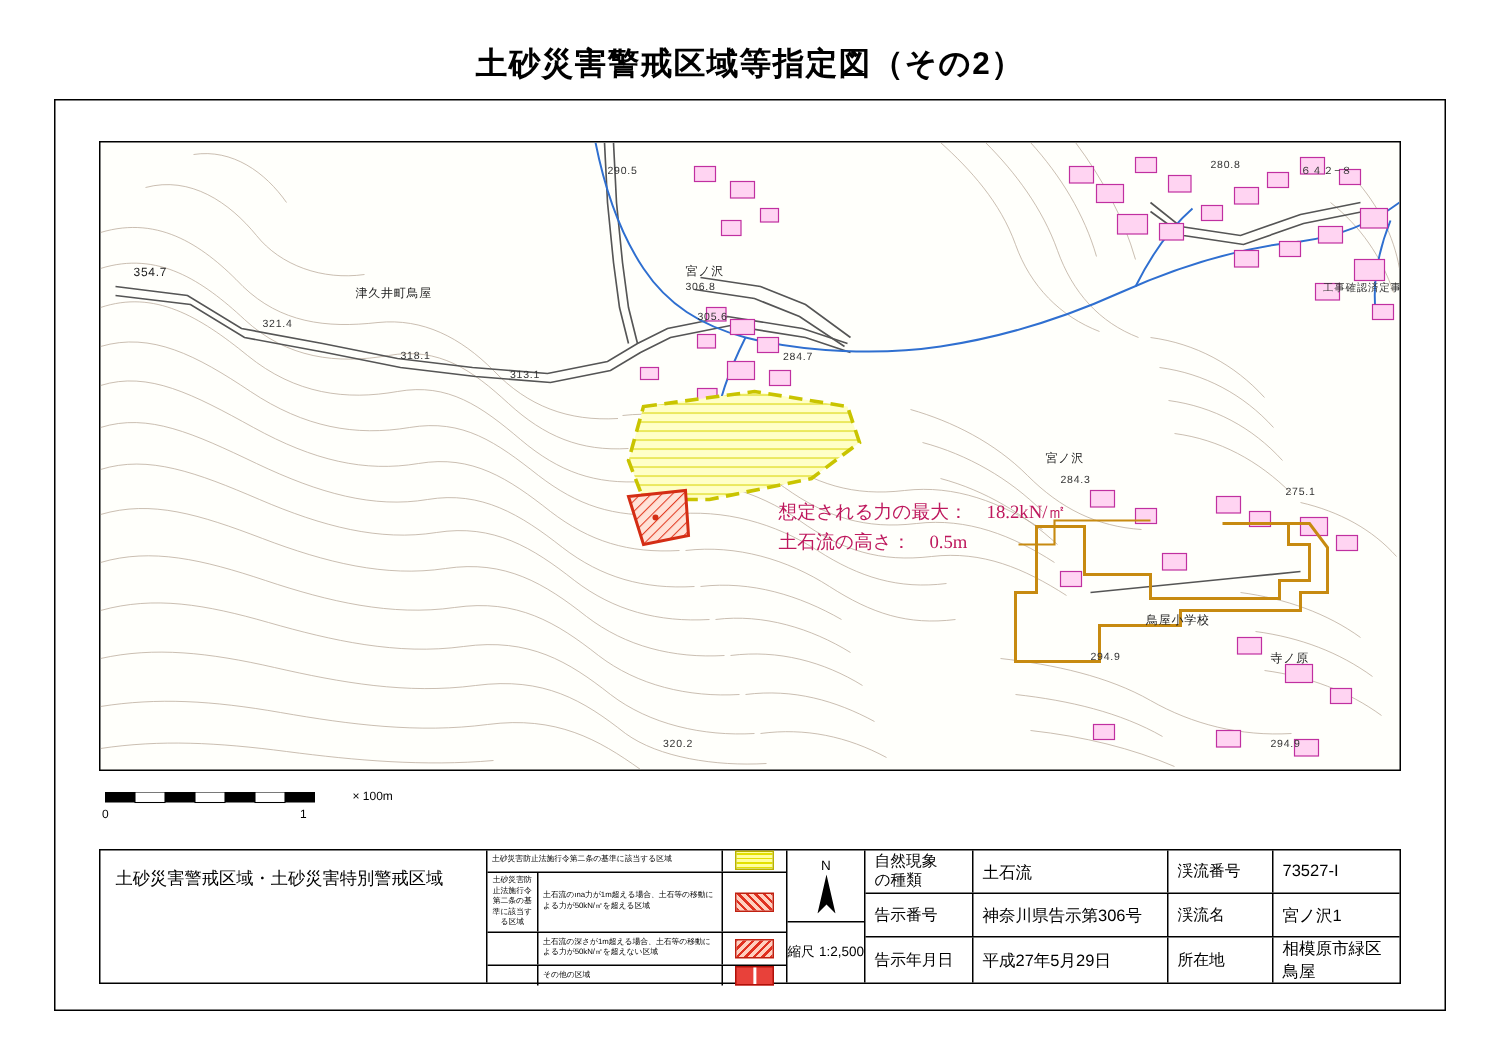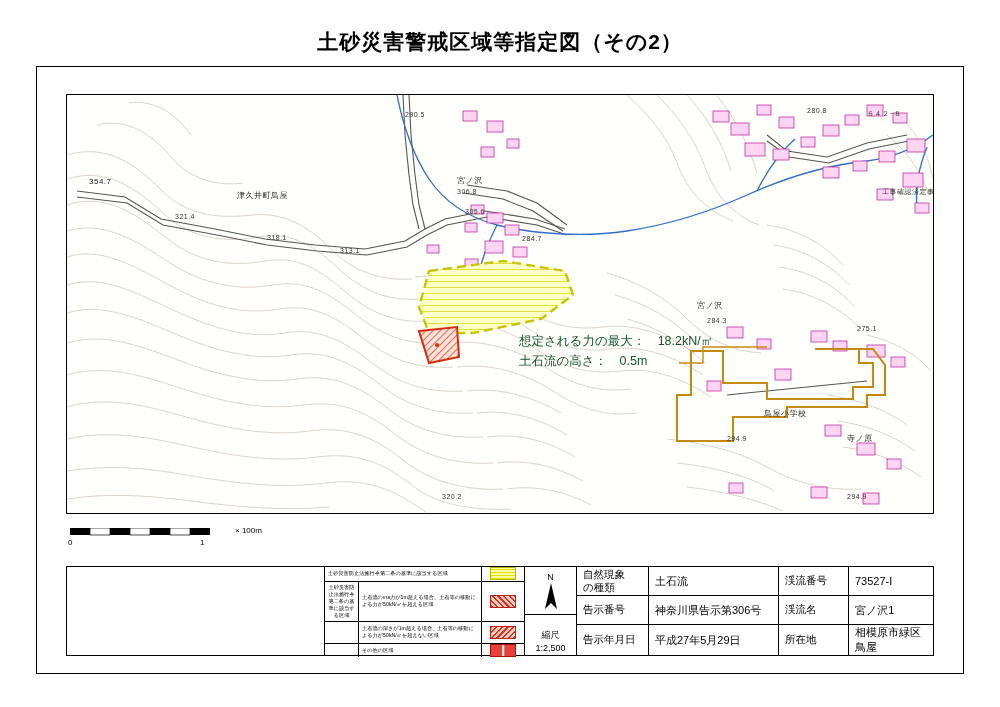--- a/index.html
+++ b/index.html
@@ -60,24 +60,24 @@
     font-family: "Liberation Sans", sans-serif;
     font-size: 7px;
     color: #333;
     white-space: nowrap;
     letter-spacing: 0.5px;
   }
   .map-label.big { font-size: 8px; color:#222; }
   .callout {
     position: absolute;
     font-size: 12.5px;
-    color: #14532d;
+    color: #be185d;
     white-space: pre;
     line-height: 20px;
-    font-family: Liberation Sans, sans-serif;
+    font-family: Liberation Serif, serif;
   }
   
   .scalebar {
     position: absolute;
     left: 70px;
     top: 528px;
     width: 200px;
     height: 26px;
   }
   .scalebar .ticks { position:absolute; left:0; top:0; }
@@ -143,21 +143,21 @@
   .sw-yellow { background: repeating-linear-gradient(0deg,#e3e000 0 1px,#ffffa0 1px 3px); border:1.5px solid #b9b200; }
   .sw-red { background: repeating-linear-gradient(45deg,#e03020 0 1.5px,#ffd0c0 1.5px 4px); border:1.5px solid #c02010; }
   .sw-red2 { background: repeating-linear-gradient(-45deg,#e03020 0 1.5px,#ffd0c0 1.5px 4px); border:1.5px solid #c02010; }
   .sw-other { background: #e8413a; border:1.5px solid #b01008; position:relative; }
   .sw-other::after{content:"";position:absolute;left:50%;top:0;width:1.5px;height:100%;background:#fff;transform:translateX(-50%);}
 
   .col-north { width: 52px; display:flex; flex-direction:column; }
   .north-top { flex: 1.15; border-bottom: 1px solid #000; display:flex; flex-direction:column; align-items:center; justify-content:center; }
   .north-letter { font-size: 9px; }
   .north-arrow { margin-top: 1px; }
-  .north-bot { flex: 1; display:flex; flex-direction:column; align-items:center; justify-content:flex-end; font-size: 9px; line-height: 13px;}
+  .north-bot { flex: 1; display:flex; align-items:center; justify-content:space-between; font-size: 9px; line-height: 13px;}
 
   .col-info { flex: 1; display: flex; flex-direction: column; justify-content: flex-end; }
   .info-row { flex: 1; display: flex; border-bottom: 1px solid #000; box-sizing:border-box; }
   .info-row:last-child { border-bottom: none; }
   .info-cell {
     border-right: 1px solid #000;
     box-sizing: border-box;
     display: flex;
     align-items: center;
     padding: 0 6px;
@@ -362,20 +362,21 @@
       <rect x="120" y="0" width="20" height="7" fill="#000"></rect>
     </svg>
     <div class="lbl" style="left:-2px; top:10px;">0</div>
     <div class="lbl" style="left:130px; top:10px;">1</div>
     <div class="lbl" style="left:165px; top:-2px;">× 100m</div>
   </div>
 
   <div class="legend-table">
 
     <div class="lt-col col-zone">
+      <div class="z1">土砂災害警戒区域・土砂災害特別警戒区域</div>
     </div>
 
     <div class="lt-col col-symbols">
       <div class="sym-row" style="flex:1;">
         <div class="sym-text">土砂災害防止法施行令第二条の基準に該当する区域</div>
         <div class="sym-swatch">
             <span class="sw sw-yellow"></span>
           </div>
       </div>
       <div class="sym-row" style="flex:1;">

